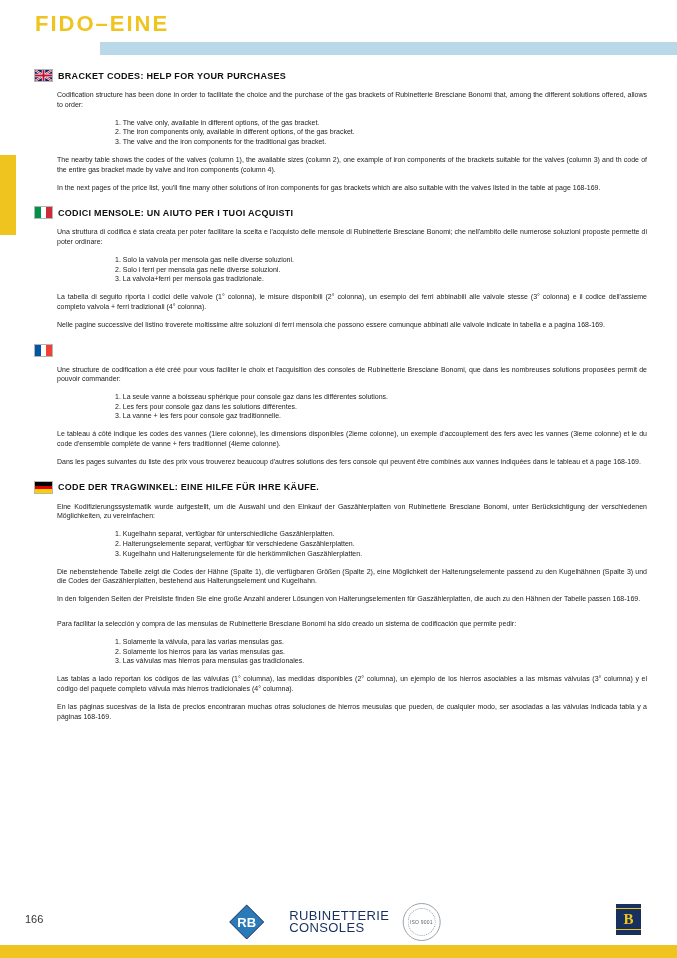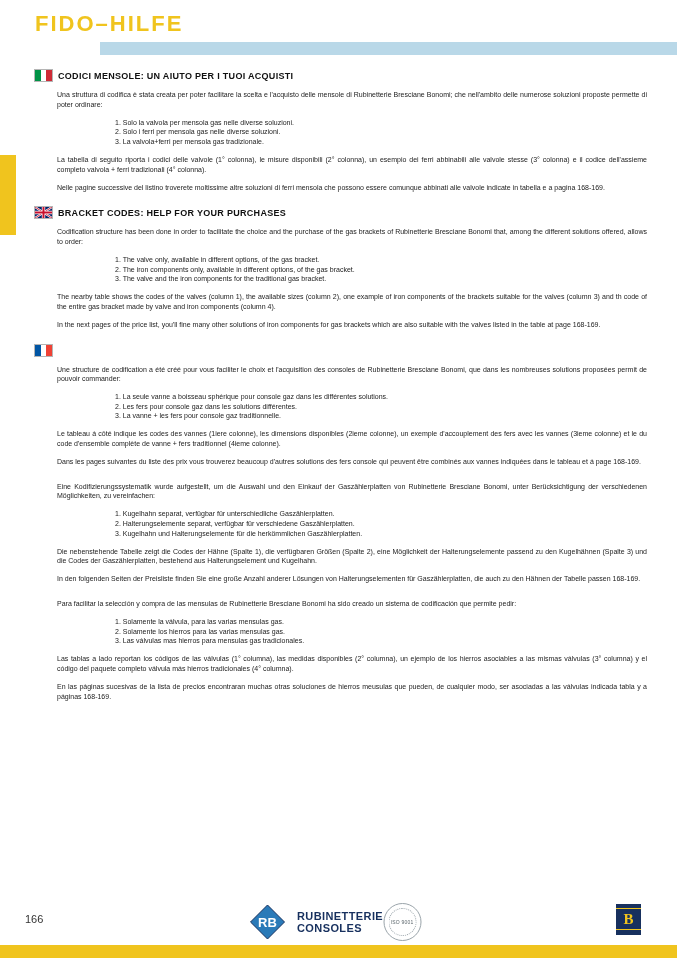--- a/index.html
+++ b/index.html
@@ -50,25 +50,25 @@
     font-size:7px; line-height:9.6px; color:#222;
   }
   
   .footer { position:absolute; left:0; right:0; bottom:13px; height:52px; }
   .page-number {
     position:absolute; left:25px; bottom:20px;
     font-size:11px; color:#333;
   }
   .brand-group {
     position:absolute; left:50%; bottom:4px; transform:translateX(-52%);
-    display:flex; align-items:center; 
+    display:flex; align-items:center; gap:13px;
   }
   .rb-logo { width:36px; height:36px; }
   .brand-text {
-    font-size:11px; font-weight:bold; line-height:12.5px;
+    font-size:13px; font-weight:normal; line-height:12.5px;
     letter-spacing:0.4px; color:var(--navy, #17305e);margin-left:12px;
   }
   .stamp {
     width:38px; height:38px; border-radius:50%;
     border:1px solid #9aa4aa; position:relative;
     display:flex; align-items:center; justify-content:center;
   }
   .stamp::before {
     content:""; position:absolute; inset:4px;
     border:1px dotted #9aa4aa; border-radius:50%;
@@ -89,40 +89,25 @@
   .bottom-bar {
     position:absolute; bottom:0; left:0; width:100%; height:13px;
     background:var(--accent-gold, #f0c41e);
   }
 </style>
 </head>
 <body>
 
 <div class="page">
 
-  <div class="page-title">FIDO–HILFE</div>
+  <div class="page-title">FIDO–EINE</div>
   <div class="blue-bar"></div>
   <div class="left-tab"></div>
 
   <div class="content">
-
-    <section class="section">
-      <div class="section-head">
-        <span class="flag flag-it"></span>
-        <h2 class="heading">CODICI MENSOLE: UN AIUTO PER I TUOI ACQUISTI</h2>
-      </div>
-      <p class="para">Una struttura di codifica è stata creata per poter facilitare la scelta e l'acquisto delle mensole di Rubinetterie Bresciane Bonomi; che nell'ambito delle numerose soluzioni proposte permette di poter ordinare:</p>
-      <ol class="num-list">
-        <li>1. Solo la valvola per mensola gas nelle diverse soluzioni.</li>
-        <li>2. Solo i ferri per mensola gas nelle diverse soluzioni.</li>
-        <li>3. La valvola+ferri per mensola gas tradizionale.</li>
-      </ol>
-      <p class="para">La tabella di seguito riporta i codici delle valvole (1° colonna), le misure disponibili (2° colonna), un esempio dei ferri abbinabili alle valvole stesse (3° colonna) e il codice dell'assieme completo valvola + ferri tradizionali (4° colonna).</p>
-      <p class="para">Nelle pagine successive del listino troverete moltissime altre soluzioni di ferri mensola che possono essere comunque abbinati alle valvole indicate in tabella e a pagina 168-169.</p>
-    </section>
 
     <section class="section">
       <div class="section-head">
         <span class="flag">
           <svg viewBox="0 0 60 36" preserveAspectRatio="none">
             <rect width="60" height="36" fill="#012169"></rect>
             <path d="M0,0 L60,36 M60,0 L0,36" stroke="#ffffff" stroke-width="7"></path>
             <path d="M0,0 L60,36 M60,0 L0,36" stroke="#C8102E" stroke-width="3"></path>
             <path d="M30,0 V36 M0,18 H60" stroke="#ffffff" stroke-width="12"></path>
             <path d="M30,0 V36 M0,18 H60" stroke="#C8102E" stroke-width="7"></path>
@@ -135,33 +120,52 @@
         <li>1. The valve only, available in different options, of the gas bracket.</li>
         <li>2. The iron components only, available in different options, of the gas bracket.</li>
         <li>3. The valve and the iron components for the traditional gas bracket.</li>
       </ol>
       <p class="para">The nearby table shows the codes of the valves (column 1), the available sizes (column 2), one example of iron components of the brackets suitable for the valves (column 3) and th code of the entire gas bracket made by valve and iron components (column 4).</p>
       <p class="para">In the next pages of the price list, you'll fine many other solutions of iron components for gas brackets which are also suitable with the valves listed in the table at page 168-169.</p>
     </section>
 
     <section class="section">
       <div class="section-head">
+        <span class="flag flag-it"></span>
+        <h2 class="heading">CODICI MENSOLE: UN AIUTO PER I TUOI ACQUISTI</h2>
+      </div>
+      <p class="para">Una struttura di codifica è stata creata per poter facilitare la scelta e l'acquisto delle mensole di Rubinetterie Bresciane Bonomi; che nell'ambito delle numerose soluzioni proposte permette di poter ordinare:</p>
+      <ol class="num-list">
+        <li>1. Solo la valvola per mensola gas nelle diverse soluzioni.</li>
+        <li>2. Solo i ferri per mensola gas nelle diverse soluzioni.</li>
+        <li>3. La valvola+ferri per mensola gas tradizionale.</li>
+      </ol>
+      <p class="para">La tabella di seguito riporta i codici delle valvole (1° colonna), le misure disponibili (2° colonna), un esempio dei ferri abbinabili alle valvole stesse (3° colonna) e il codice dell'assieme completo valvola + ferri tradizionali (4° colonna).</p>
+      <p class="para">Nelle pagine successive del listino troverete moltissime altre soluzioni di ferri mensola che possono essere comunque abbinati alle valvole indicate in tabella e a pagina 168-169.</p>
+    </section>
+
+    <section class="section">
+      <div class="section-head">
         <span class="flag flag-fr"></span>
       </div>
       <p class="para">Une structure de codification a été créé pour vous faciliter le choix et l'acquisition des consoles de Rubinetterie Bresciane Bonomi, que dans les nombreuses solutions proposées permit de pouvoir commander:</p>
       <ol class="num-list">
         <li>1. La seule vanne a boisseau sphérique pour console gaz dans les différentes solutions.</li>
         <li>2. Les fers pour console gaz dans les solutions différentes.</li>
         <li>3. La vanne + les fers pour console gaz traditionnelle.</li>
       </ol>
       <p class="para">Le tableau á côté indique les codes des vannes (1iere colonne), les dimensions disponibles (2ieme colonne), un exemple d'accouplement des fers avec les vannes (3ieme colonne) et le du code d'ensemble complète de vanne + fers traditionnel (4ieme colonne).</p>
       <p class="para">Dans les pages suivantes du liste des prix vous trouverez beaucoup d'autres solutions des fers console qui peuvent être combinés aux vannes indiquées dans le tableau et á page 168-169.</p>
     </section>
 
     <section class="section">
+      <div class="section-head">
+        <span class="flag flag-de"></span>
+        <h2 class="heading">CODE DER TRAGWINKEL: EINE HILFE FÜR IHRE KÄUFE.</h2>
+      </div>
       <p class="para">Eine Kodifizierungssystematik wurde aufgestellt, um die Auswahl und den Einkauf der Gaszählerplatten von Rubinetterie Bresciane Bonomi, unter Berücksichtigung der verschiedenen Möglichkeiten, zu vereinfachen:</p>
       <ol class="num-list">
         <li>1. Kugelhahn separat, verfügbar für unterschiedliche Gaszählerplatten.</li>
         <li>2. Halterungselemente separat, verfügbar für verschiedene Gaszählerplatten.</li>
         <li>3. Kugelhahn und Halterungselemente für die herkömmlichen Gaszählerplatten.</li>
       </ol>
       <p class="para">Die nebenstehende Tabelle zeigt die Codes der Hähne (Spalte 1), die verfügbaren Größen (Spalte 2), eine Möglichkeit der Halterungselemente passend zu den Kugelhähnen (Spalte 3) und die Codes der Gaszählerplatten, bestehend aus Halterungselement und Kugelhahn.</p>
       <p class="para">In den folgenden Seiten der Preisliste finden Sie eine große Anzahl anderer Lösungen von Halterungselementen für Gaszählerplatten, die auch zu den Hähnen der Tabelle passen 168-169.</p>
     </section>
 

